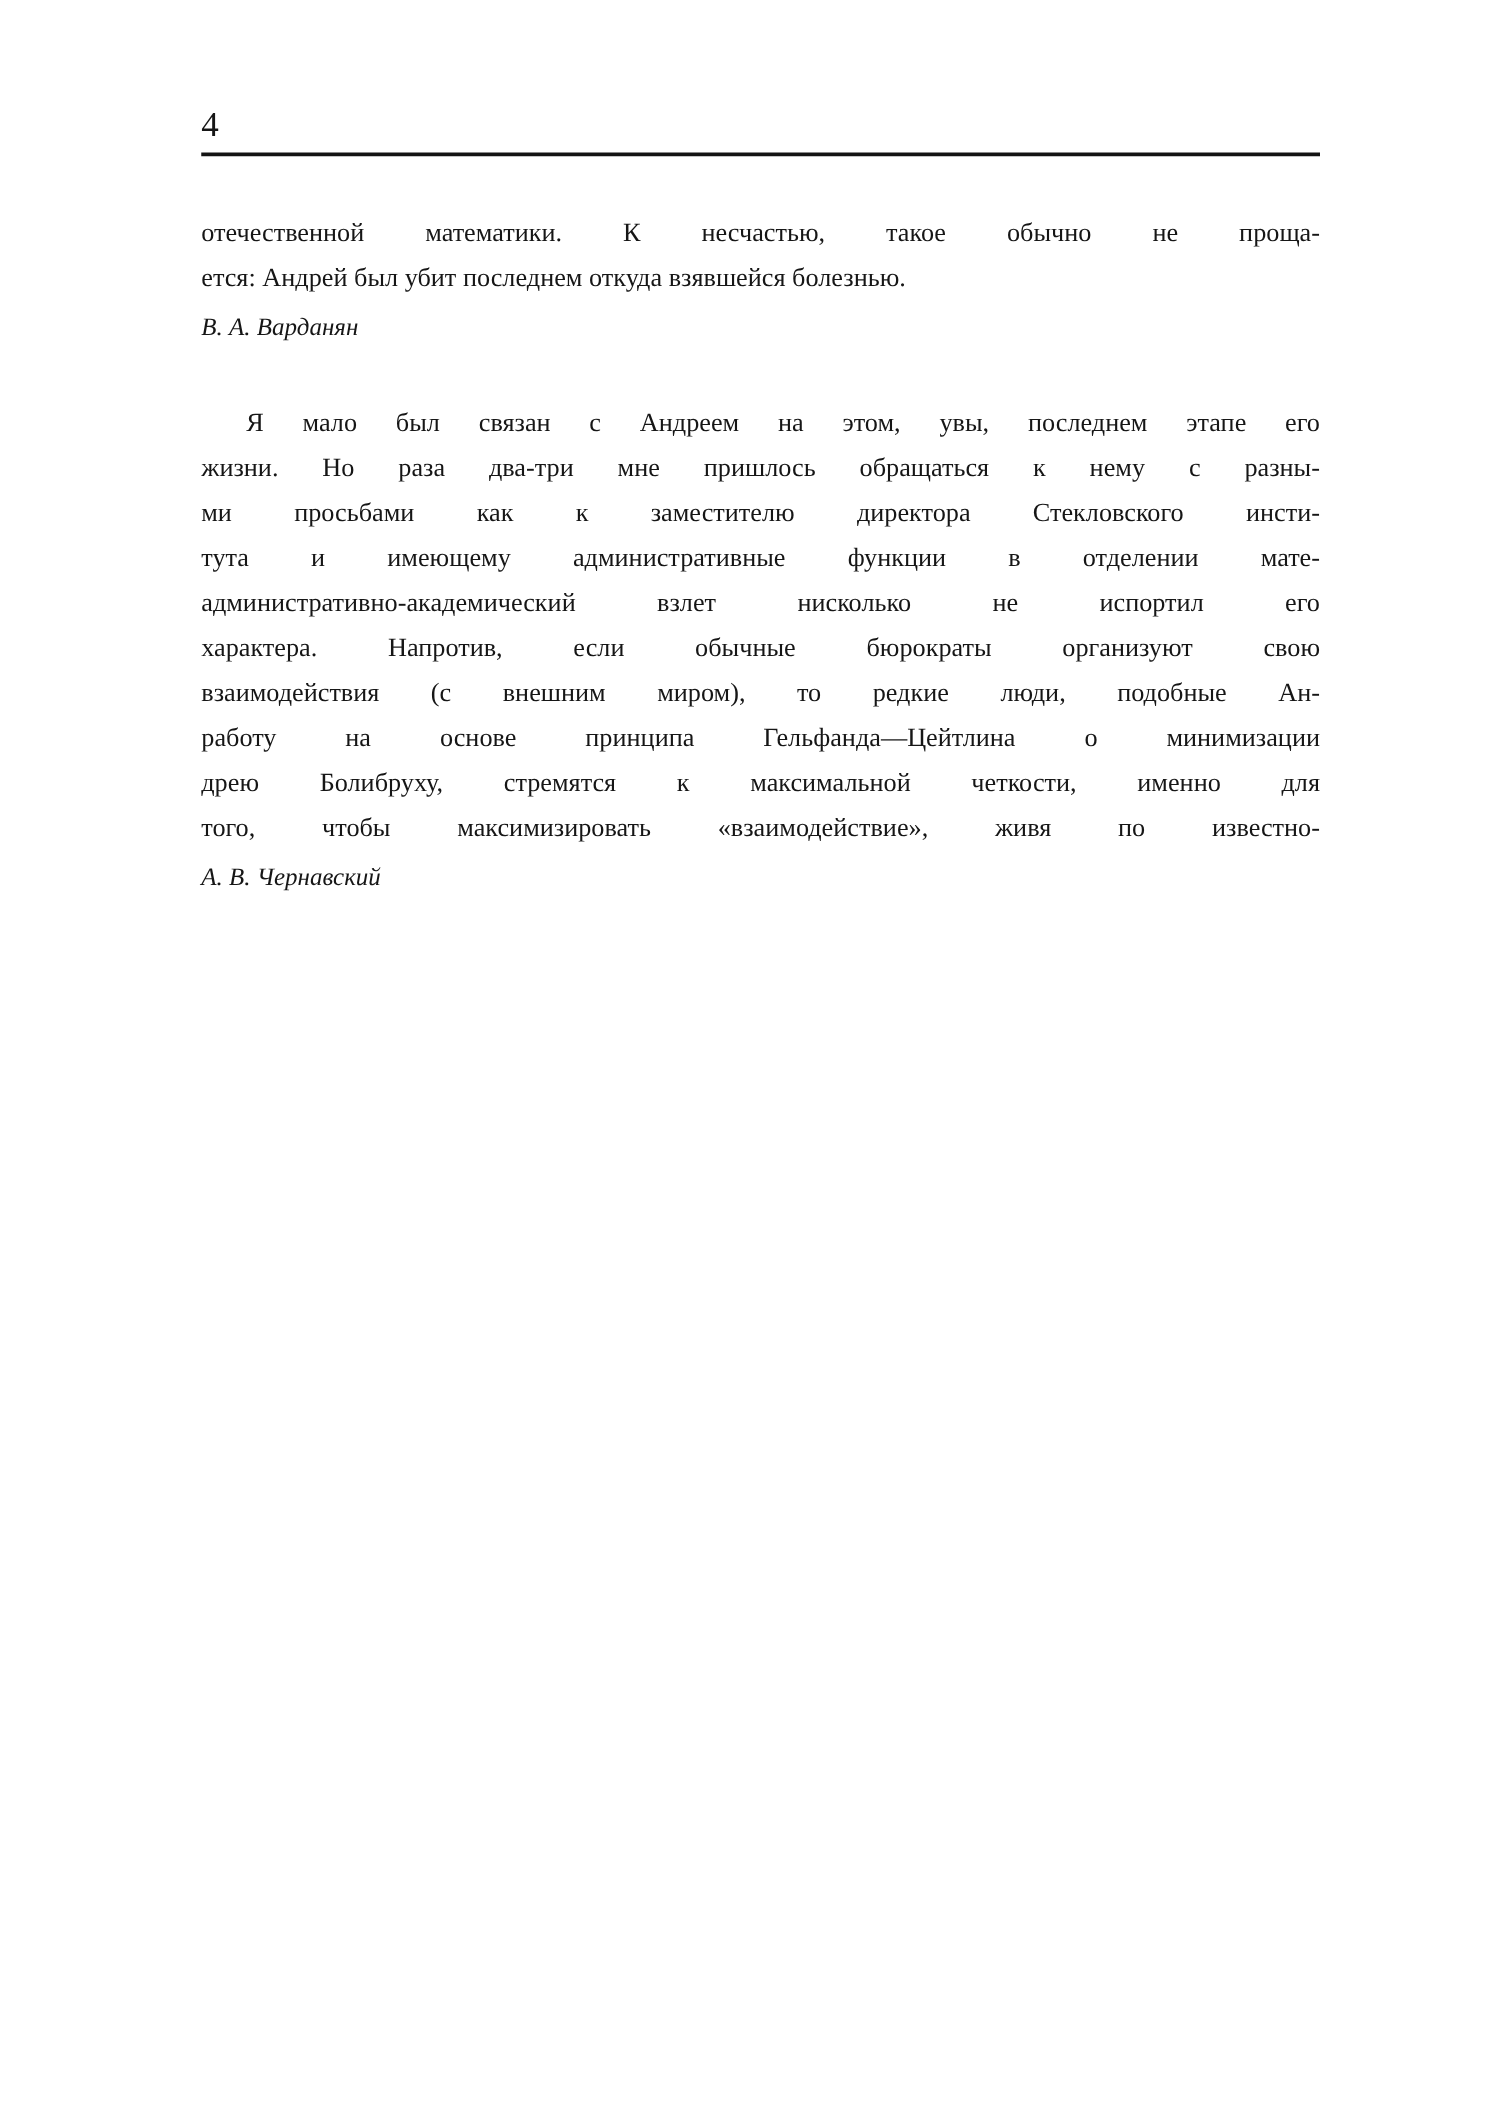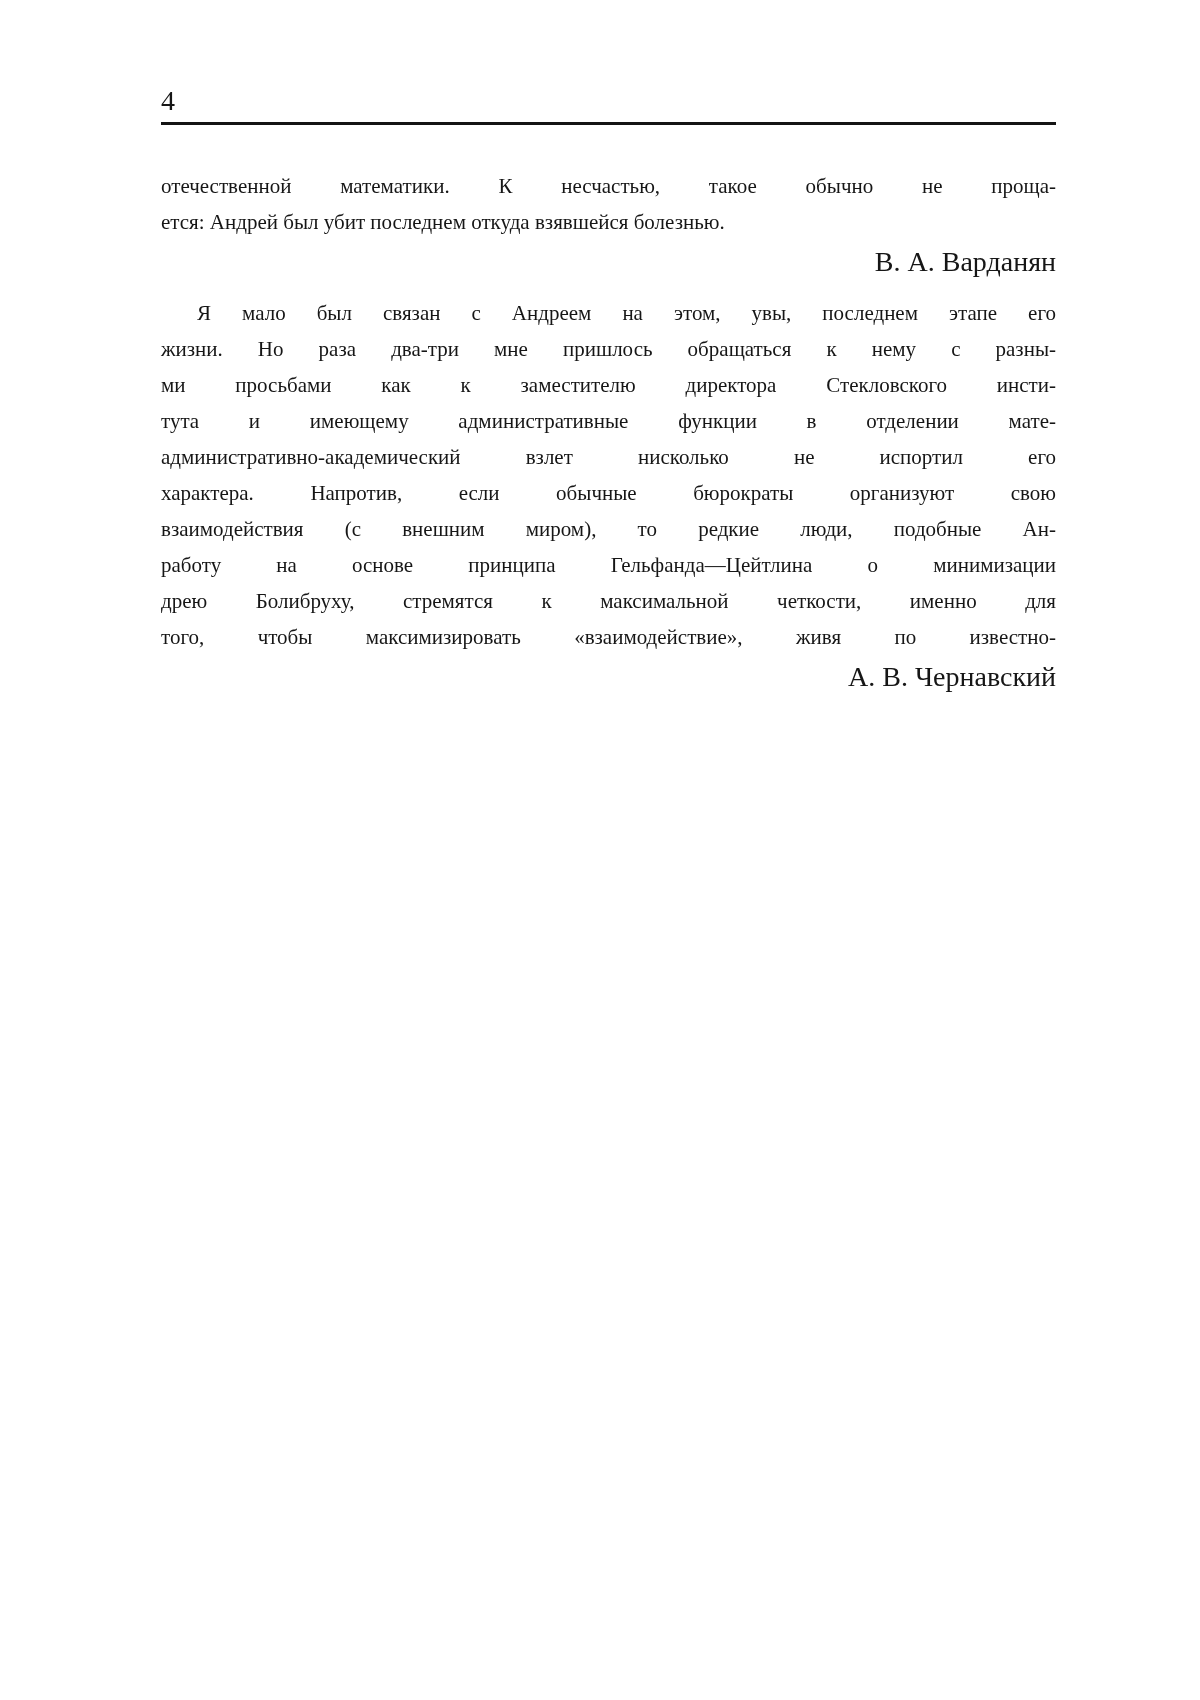--- a/index.html
+++ b/index.html
@@ -26,37 +26,38 @@
     font-size: 28px;
     line-height: 30px;
   }
   .text-body {
     width: 895px;
   }
   .paragraph {
     font-size: 21px;
   }
   .para-1 { margin-top: 43px; }
-  .para-2 { margin-top: 15px; }
+  .para-2 { margin-top: 40px; }
   .line {
     line-height: 36px;
     white-space: normal;
   }
   .line.justify {
     text-align: justify;
     text-align-last: justify;
     text-justify: inter-word;
   }
   .line.first-indent {
     text-indent: 36px;
   }
   .signature {
-    font-size: 28px;
+    font-size: 20px;
     line-height: 36px;
-    text-align: right;
+    font-style: italic;
+    text-align: left;
   }
   .sig-1 { margin-top: 4px; }
   .sig-2 { margin-top: 4px; }
 </style>
 </head>
 <body>
 
 <div class="page" style="background: rgb(255, 255, 255); color: rgb(22, 22, 22);">
   <header class="page-header" style="border-bottom-color: rgb(20, 20, 20);">
     <div class="page-number">4</div>

